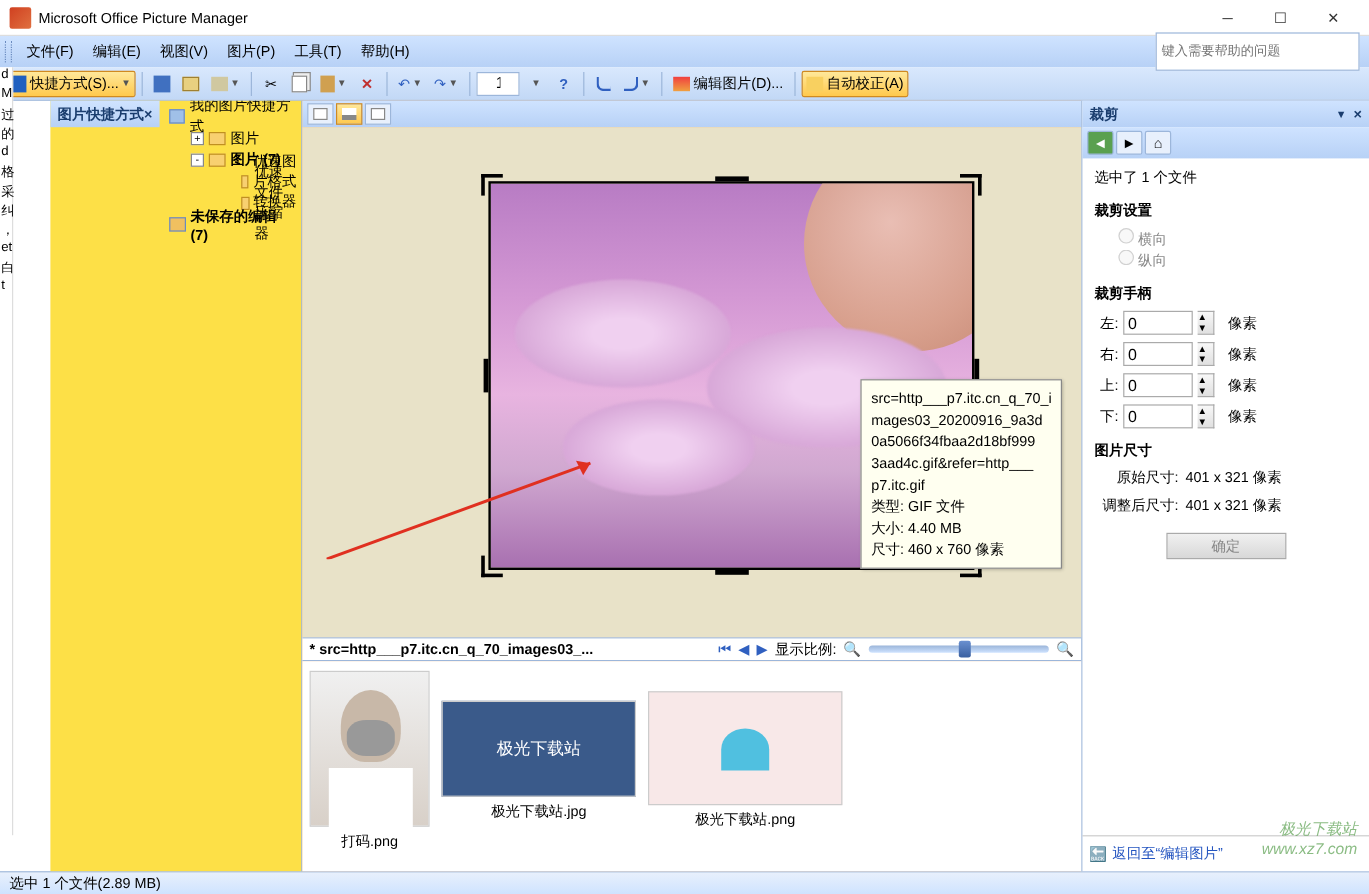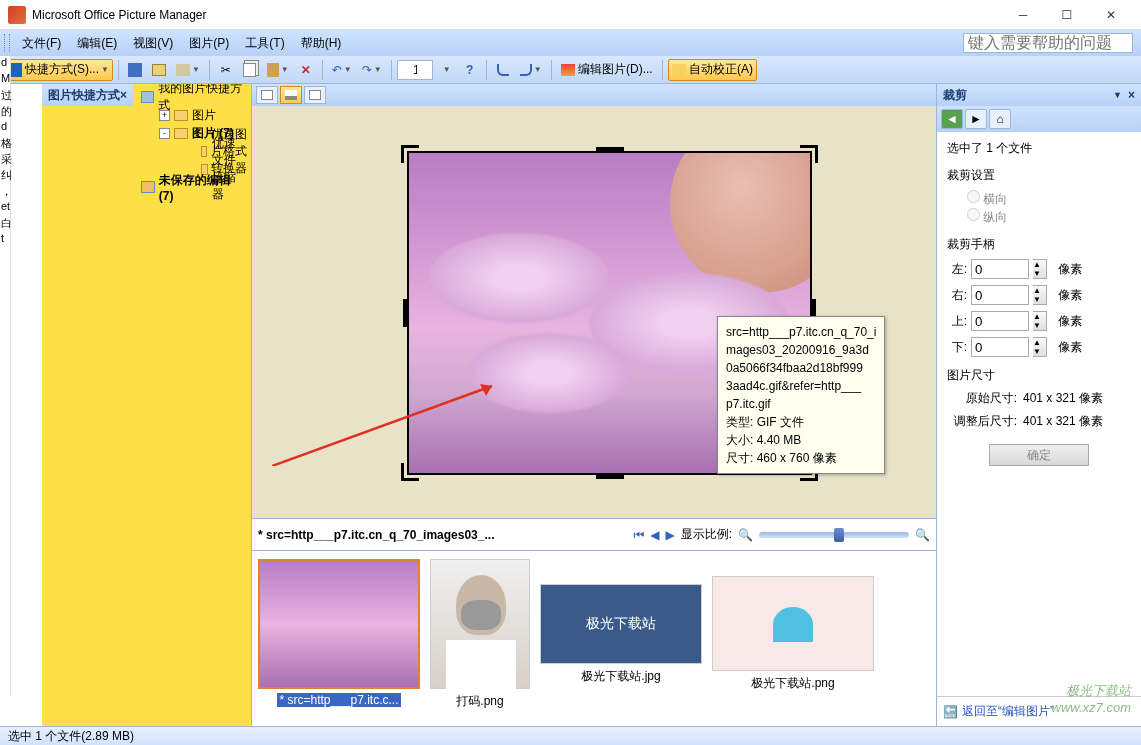--- a/index.html
+++ b/index.html
@@ -5,21 +5,21 @@
 * { box-sizing: border-box; margin: 0; padding: 0; }
 body { font-family: "Microsoft YaHei", Tahoma, sans-serif; font-size: 12px; background: #fff; color: #000; overflow: hidden; width: 1141px; height: 745px; position: relative; }
 .titlebar { height: 30px; background: #fff; display: flex; align-items: center; padding: 0 8px; border-bottom: 1px solid #ddd; }
 .titlebar .app-icon { width: 18px; height: 18px; background: linear-gradient(135deg,#d04020,#e07040); border-radius: 2px; margin-right: 6px; }
 .titlebar .title { flex: 1; }
 .titlebar .winbtn { width: 44px; height: 28px; display: flex; align-items: center; justify-content: center; color: #333; }
 .menubar { height: 26px; background: linear-gradient(#cfe3ff,#b7d1f6); display: flex; align-items: center; padding: 0 4px; }
 .menubar .dots { width: 6px; height: 18px; border-left: 1px dotted #6a8bbf; border-right: 1px dotted #6a8bbf; margin-right: 4px; }
 .menubar .mitem { padding: 2px 8px; cursor: default; }
 .menubar .helpbox { margin-left: auto; margin-right: 4px; }
-.menubar .helpbox input { width: 170px; height: 20px; border: 1px solid #9cb6da; padding: 0 4px; font-size: 16px; }
+.menubar .helpbox input { width: 170px; height: 32px; border: 1px solid #9cb6da; padding: 0 4px; font-size: 11px; }
 .toolbar { height: 28px; background: linear-gradient(#d9e8fd,#c2d8f6); display: flex; align-items: center; padding: 0 4px; gap: 2px; border-bottom: 1px solid #9cb6da; }
 .toolbar .sep { width: 1px; height: 20px; background: #9cb6da; margin: 0 3px; }
 .tbtn { height: 22px; min-width: 22px; display: flex; align-items: center; justify-content: center; padding: 0 3px; border: 1px solid transparent; border-radius: 2px; }
 .tbtn.active { background: linear-gradient(#ffe89a,#ffc94d); border: 1px solid #d08a20; text-align: center; }
 .tbtn .dd { font-size: 8px; margin-left: 2px; color: #555; }
 .toolbar input.zoom { width: 36px; height: 20px; border: 1px solid #9cb6da; padding: 0 15px; }
 .body { display: flex; height: 642px; }
 .leftpane { width: 210px; border-right: 1px solid #9cb6da; display: flex; flex-direction: row; background: #fde047; margin-left: 42px; }
 .panehead { height: 22px; background: linear-gradient(#cfe3ff,#b7d1f6); display: flex; align-items: center; padding: 0 6px; font-weight: bold; color: #1a3d6e; }
 .panehead .close { margin-left: auto; font-family: sans-serif; cursor: default; }
@@ -40,36 +40,36 @@
 .canvas { flex: 1; background: #e8e2c8; position: relative; overflow: hidden; }
 .imgwrap { position: absolute; left: 155px; top: 45px; width: 405px; height: 324px; }
 .mainimg { width: 100%; height: 100%; background: linear-gradient(180deg,#b87cc4 0%,#d498d4 30%,#e8b4e0 55%,#d0a8d0 75%,#a870b0 100%); position: relative; overflow: hidden; border: 2px solid #000; }
 .moon { position: absolute; right: -40px; top: -40px; width: 180px; height: 180px; border-radius: 50%; background: radial-gradient(circle at 40% 40%,#f0c8b0,#d8a080 60%,#c08060); opacity: 0.85; }
 .cloud { position: absolute; background: radial-gradient(ellipse,#f0d0f0 20%,#d8a8d8 70%,transparent); border-radius: 50%; filter: blur(1px); }
 .handle { position: absolute; width: 28px; height: 4px; background: #000; }
 .vhandle { width: 4px; height: 28px; }
 .corner { position: absolute; width: 18px; height: 18px; border: 3px solid #000; }
 .tooltip { position: absolute; left: 465px; top: 210px; background: #fffff0; border: 1px solid #888; padding: 6px 8px; line-height: 1.5; box-shadow: 1px 1px 3px rgba(0,0,0,0.3); font-size: 12px; }
 .arrow { position: absolute; left: 20px; top: 270px; width: 230px; height: 90px; }
-.filebar { height: 33px; background: #fff; display: flex; align-items: center; border-top: 1px solid #9cb6da; border-bottom: 1px solid #9cb6da; padding: 0 6px; }
+.filebar { height: 20px; background: #fff; display: flex; align-items: center; border-top: 1px solid #9cb6da; border-bottom: 1px solid #9cb6da; padding: 0 6px; }
 .filebar .fname { font-weight: bold; }
 .filebar .controls { margin-left: auto; display: flex; align-items: center; gap: 6px; }
 .slider { width: 150px; height: 6px; background: linear-gradient(#9cb6da,#cfe3ff); border-radius: 3px; position: relative; }
 .slider .thumb { position: absolute; left: 50%; top: -4px; width: 10px; height: 14px; background: linear-gradient(#6a90d0,#3a60a0); border-radius: 2px; }
 .thumbs { height: 175px; background: #fff; display: flex; padding: 8px 6px 4px; gap: 10px; overflow: hidden; position: relative; }
 .thumb-item { display: flex; flex-direction: column; align-items: center; }
 .thumb-img { width: 162px; height: 130px; border: 1px solid #ccc; background: #eee; margin-bottom: 4px; }
 .thumb-item.sel .thumb-img { border: 2px solid #e08030; }
 .thumb-item .sel-caption { background: #3a66c4; color: #fff; padding: 0 2px; }
-.rightpane { width: 205px; border-left: 1px solid #9cb6da; background: #fff; display: flex; flex-direction: column; }
+.rightpane { width: 240px; border-left: 1px solid #9cb6da; background: #fff; display: flex; flex-direction: column; }
 .navbtns { height: 26px; background: linear-gradient(#cfe3ff,#b7d1f6); display: flex; align-items: center; padding: 0 4px; gap: 2px; }
 .navbtns .nb { width: 22px; height: 20px; border: 1px solid #9cb6da; border-radius: 2px; display: flex; align-items: center; justify-content: center; background: #e8f0fc; }
 .navbtns .nb.on { background: #5aa050; color: #fff; }
 .rightcontent { padding: 8px 10px; display: flex; flex-direction: column; gap: 6px; }
-.section-title { font-weight: normal; margin-top: 4px; }
+.section-title { font-weight: bold; margin-top: 4px; }
 .fieldrow { display: flex; align-items: center; gap: 4px; }
 .fieldrow .lbl { width: 46px; }
 .fieldrow .lbl2 { width: 20px; text-align: right; }
 .fieldrow input.num { width: 58px; height: 20px; border: 1px solid #aaa; padding: 0 3px; text-align: left; }
 .fieldrow .spin { width: 14px; height: 20px; border: 1px solid #aaa; border-left: none; background: linear-gradient(#f8f8f8,#e0e0e0); font-size: 8px; display: flex; flex-direction: column; }
 .fieldrow select { width: 60px; height: 20px; border: 1px solid #aaa; }
 .radgroup { padding-left: 20px; }
 .radgroup label { display: block; color: #888; }
 .sizerow { display: flex; }
 .sizerow .slbl { width: 70px; text-align: right; margin-right: 6px; }
@@ -265,24 +265,20 @@
         <span style="color:#3060c0">▶</span>
         <span>显示比例:</span>
         <span>🔍</span>
         <div class="slider">
             <div class="thumb"></div>
           </div>
         <span>🔍</span>
       </div>
     </div>
     <div class="thumbs">
-      <div class="thumb-item sel">
-        <div class="thumb-img" style="background:linear-gradient(180deg,#b87cc4,#e8b4e0,#a870b0)"></div>
-        <span class="sel-caption">* src=http___p7.itc.c...</span>
-      </div>
       <div class="thumb-item">
         <div class="thumb-img" style="width:100px;background:linear-gradient(#f0f0f0,#d8d0c8);position:relative">
             <div style="position:absolute;left:25px;top:15px;width:50px;height:60px;background:#c8b8a8;border-radius:50% 50% 40% 40%"></div>
             <div style="position:absolute;left:30px;top:40px;width:40px;height:30px;background:#999;border-radius:40%"></div>
             <div style="position:absolute;left:15px;top:80px;width:70px;height:50px;background:#fff"></div>
           </div>
         <span>打码.png</span>
       </div>
       <div class="thumb-item">
         <div class="thumb-img" style="height:80px;margin-top:25px;background:#3a5a8a;display:flex;align-items:center;justify-content:center;color:#fff;font-size:14px">极光下载站</div>

